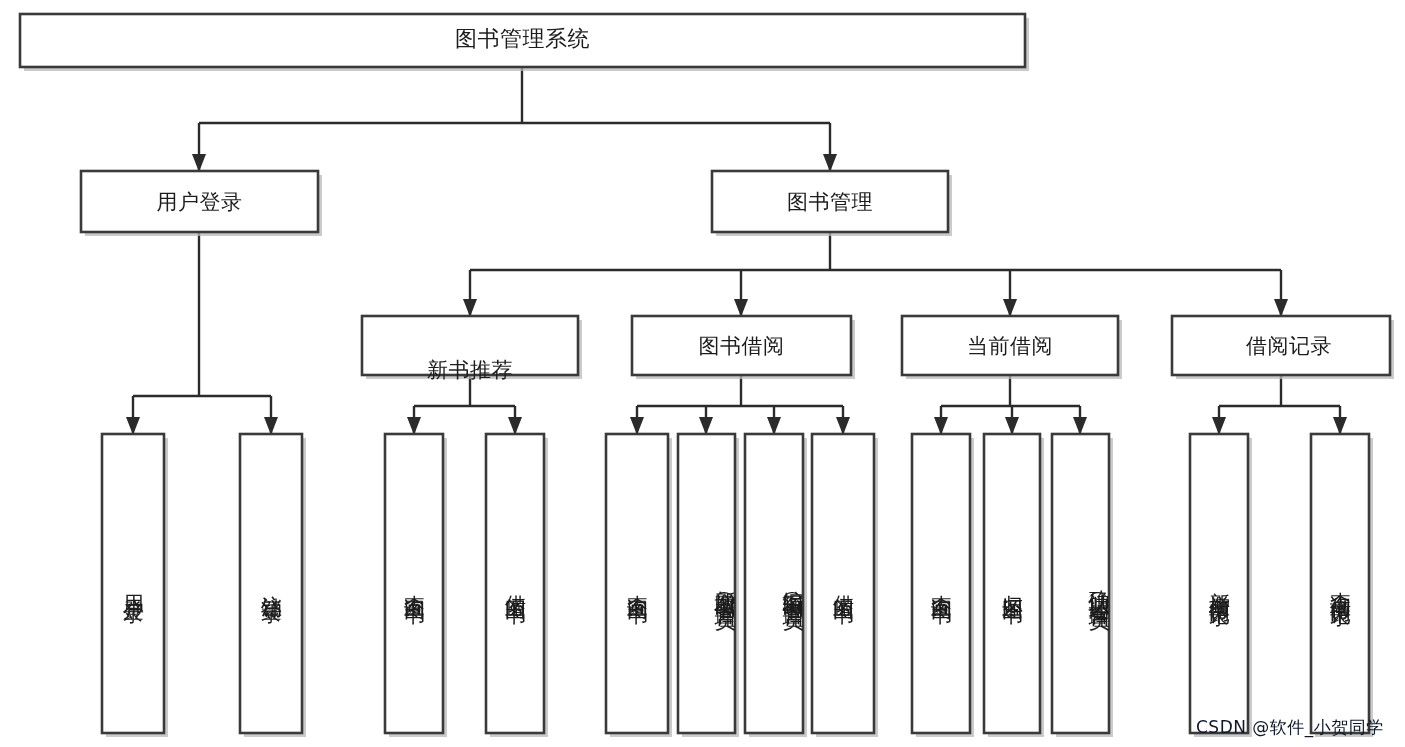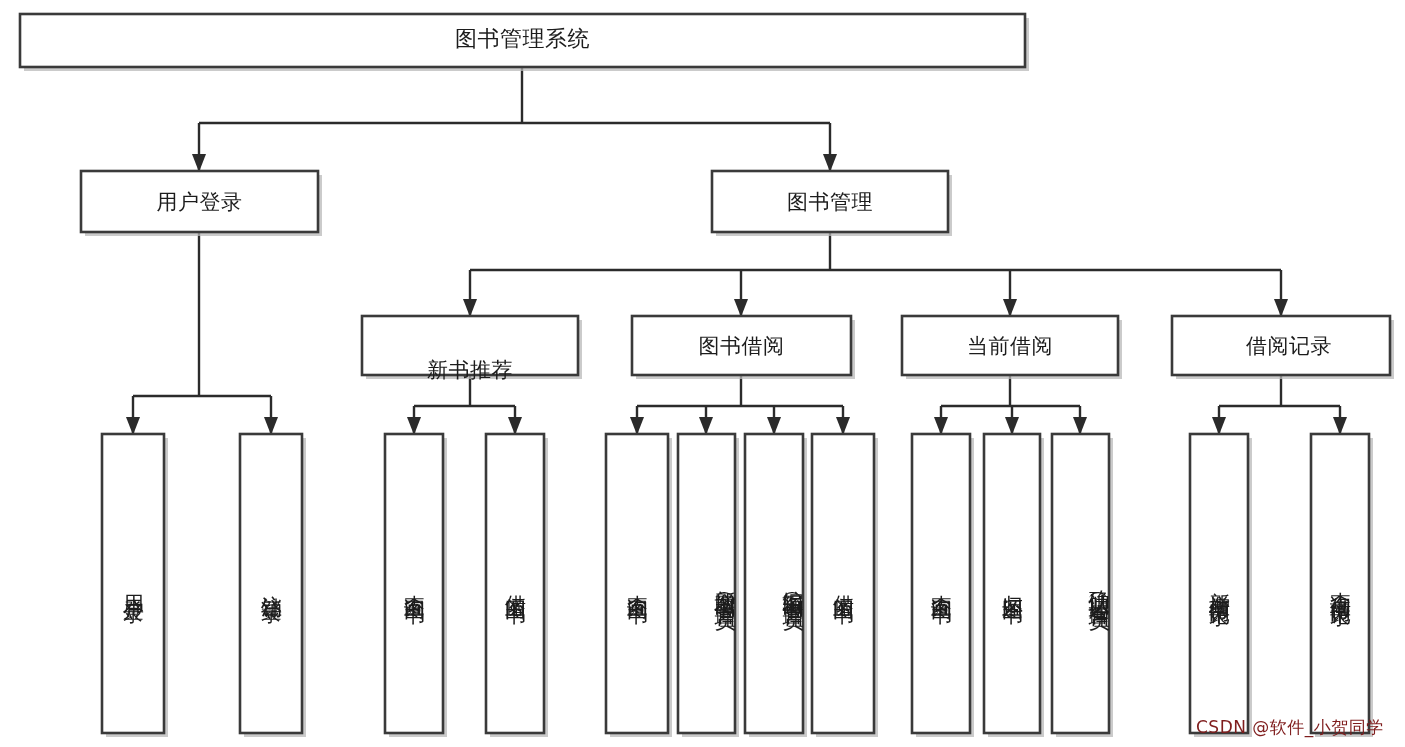--- a/index.html
+++ b/index.html
@@ -72,21 +72,21 @@
     pointer-events: none;
   }
   .node-label-v.align-top {
     align-items: flex-start;
     padding-top: 6px;
     box-sizing: border-box;
   }
   .watermark {
     position: absolute;
     font-size: 17px;
-    color: #7f1d1d;
+    color: #0f172a;
     white-space: nowrap;
     letter-spacing: 0.5px;
     pointer-events: none;
   }
 </style>
 </head>
 <body>
 
 <div id="diagram-root">
   <svg id="diagram-svg" viewBox="0 0 1405 747" xmlns="http://www.w3.org/2000/svg">

